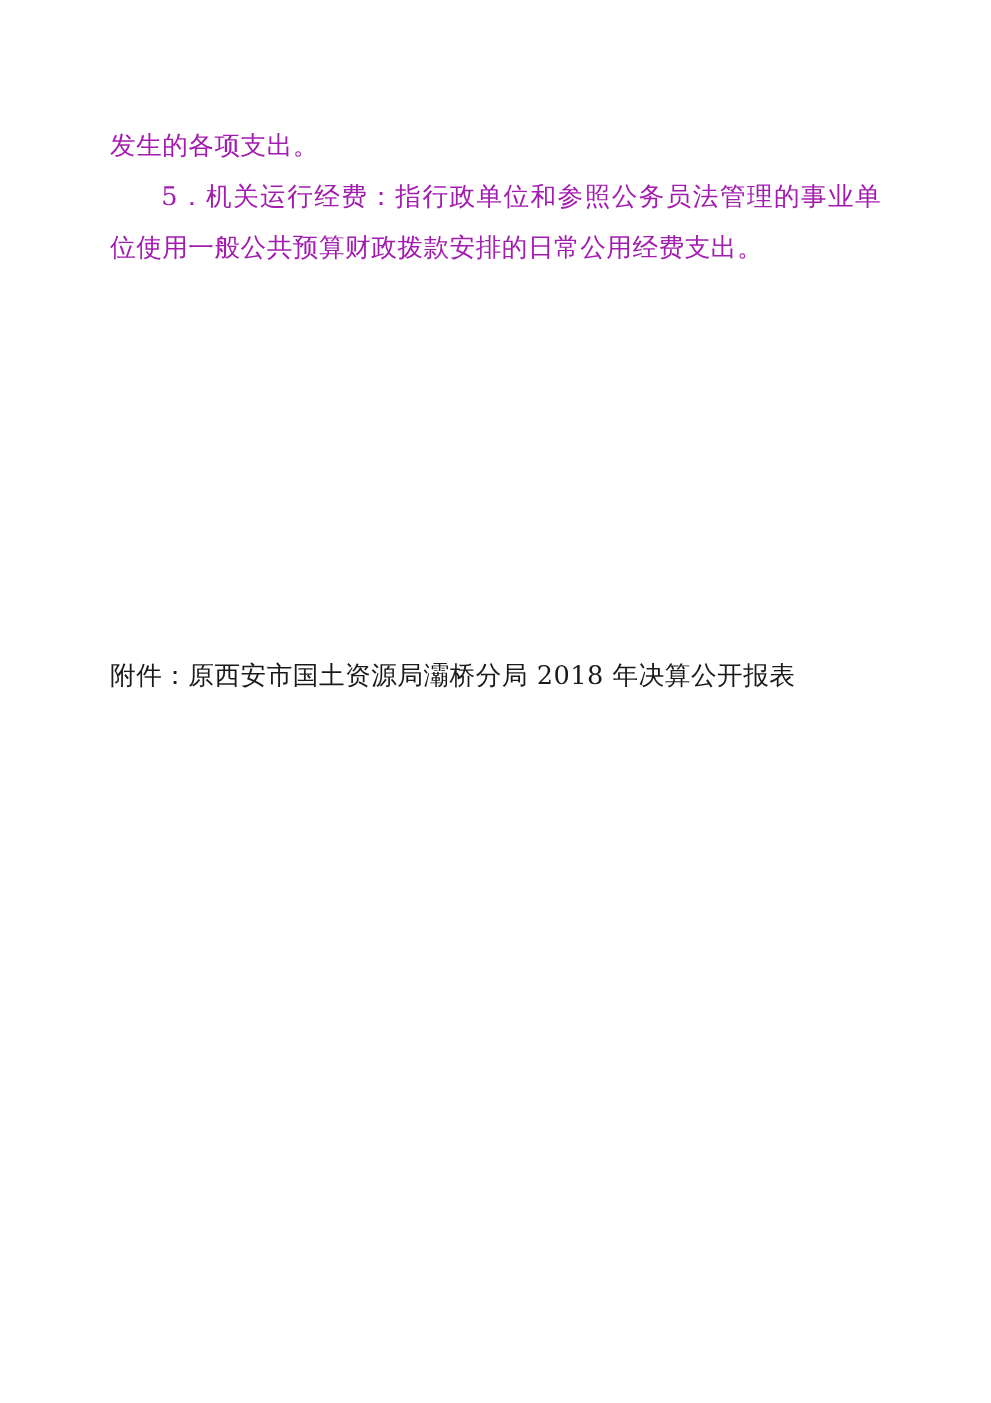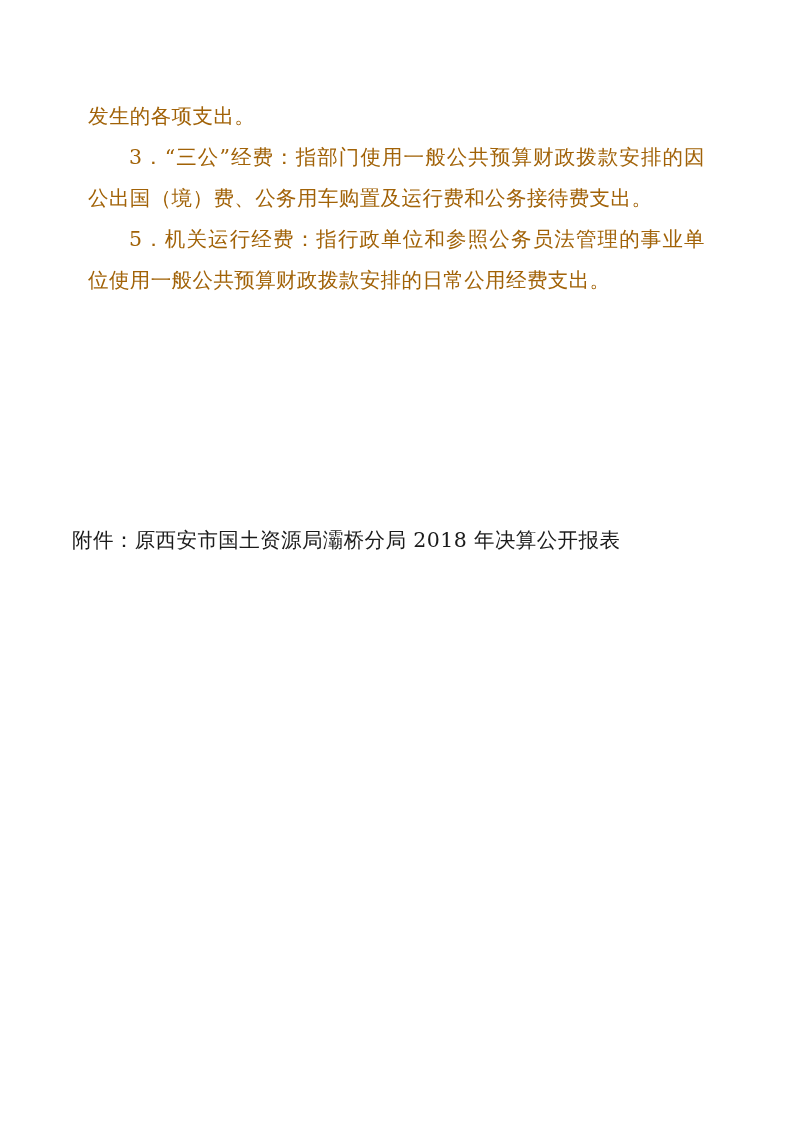--- a/index.html
+++ b/index.html
@@ -18,46 +18,45 @@
   .content {
     position: absolute;
     left: 88px;
     top: 96px;
     width: 617px;
   }
   .para {
     font-family: "DejaVu Serif", "Liberation Serif", serif;
     font-size: 20.5px;
     line-height: 41px;
-    color: #a16207;
+    color: #a21caf;
     letter-spacing: 0.4px;
     text-align: justify;
     margin: 0;
     white-space: pre-wrap;
   }
   .para.indent {
     text-indent: 41px;
   }
   .attachment {
     position: absolute;
-    left: 72px;
+    left: 88px;
     top: 520px;
     width: 617px;
     font-family: "DejaVu Serif", "Liberation Serif", serif;
     font-size: 20.5px;
     line-height: 41px;
     color: #1a1a1a;
     letter-spacing: 0.4px;
     text-indent: 0;
     margin: 0;
   }
 </style>
 </head>
 <body>
 
 <div class="page">
   <div class="content">
     <p class="para">发生的各项支出。</p>
-    <p class="para indent">3．“三公”经费：指部门使用一般公共预算财政拨款安排的因公出国（境）费、公务用车购置及运行费和公务接待费支出。</p>
     <p class="para indent">5．机关运行经费：指行政单位和参照公务员法管理的事业单位使用一般公共预算财政拨款安排的日常公用经费支出。</p>
   </div>
   <p class="attachment">附件：原西安市国土资源局灞桥分局 2018 年决算公开报表</p>
 </div>
 
 </body></html>

